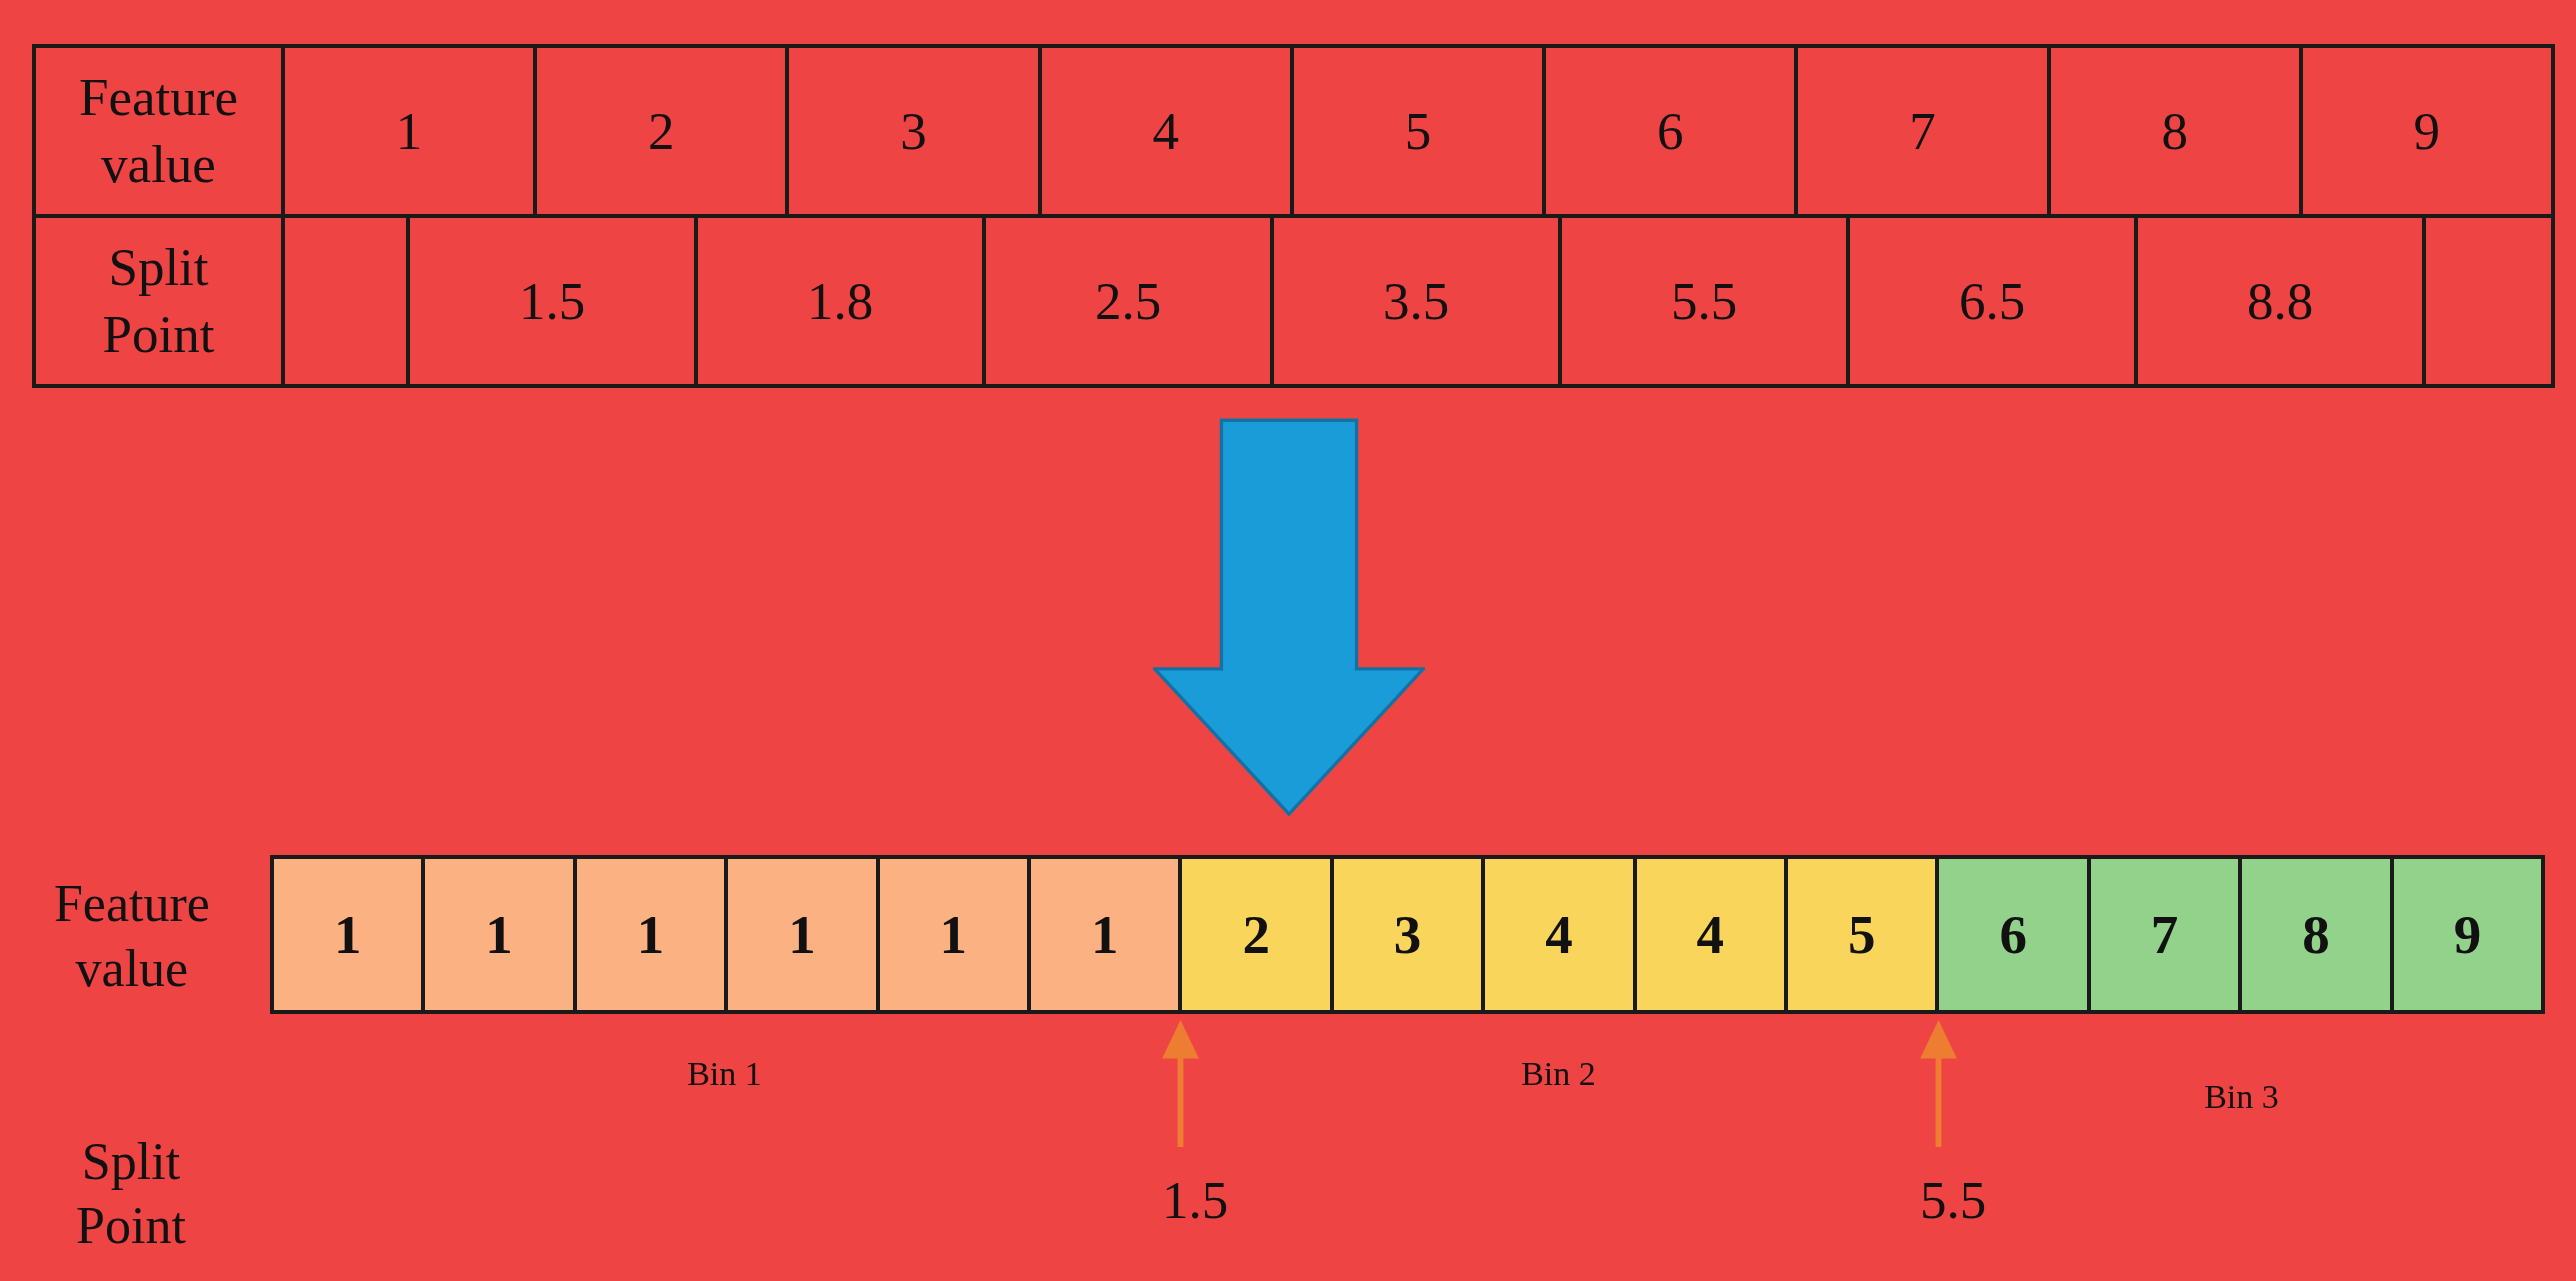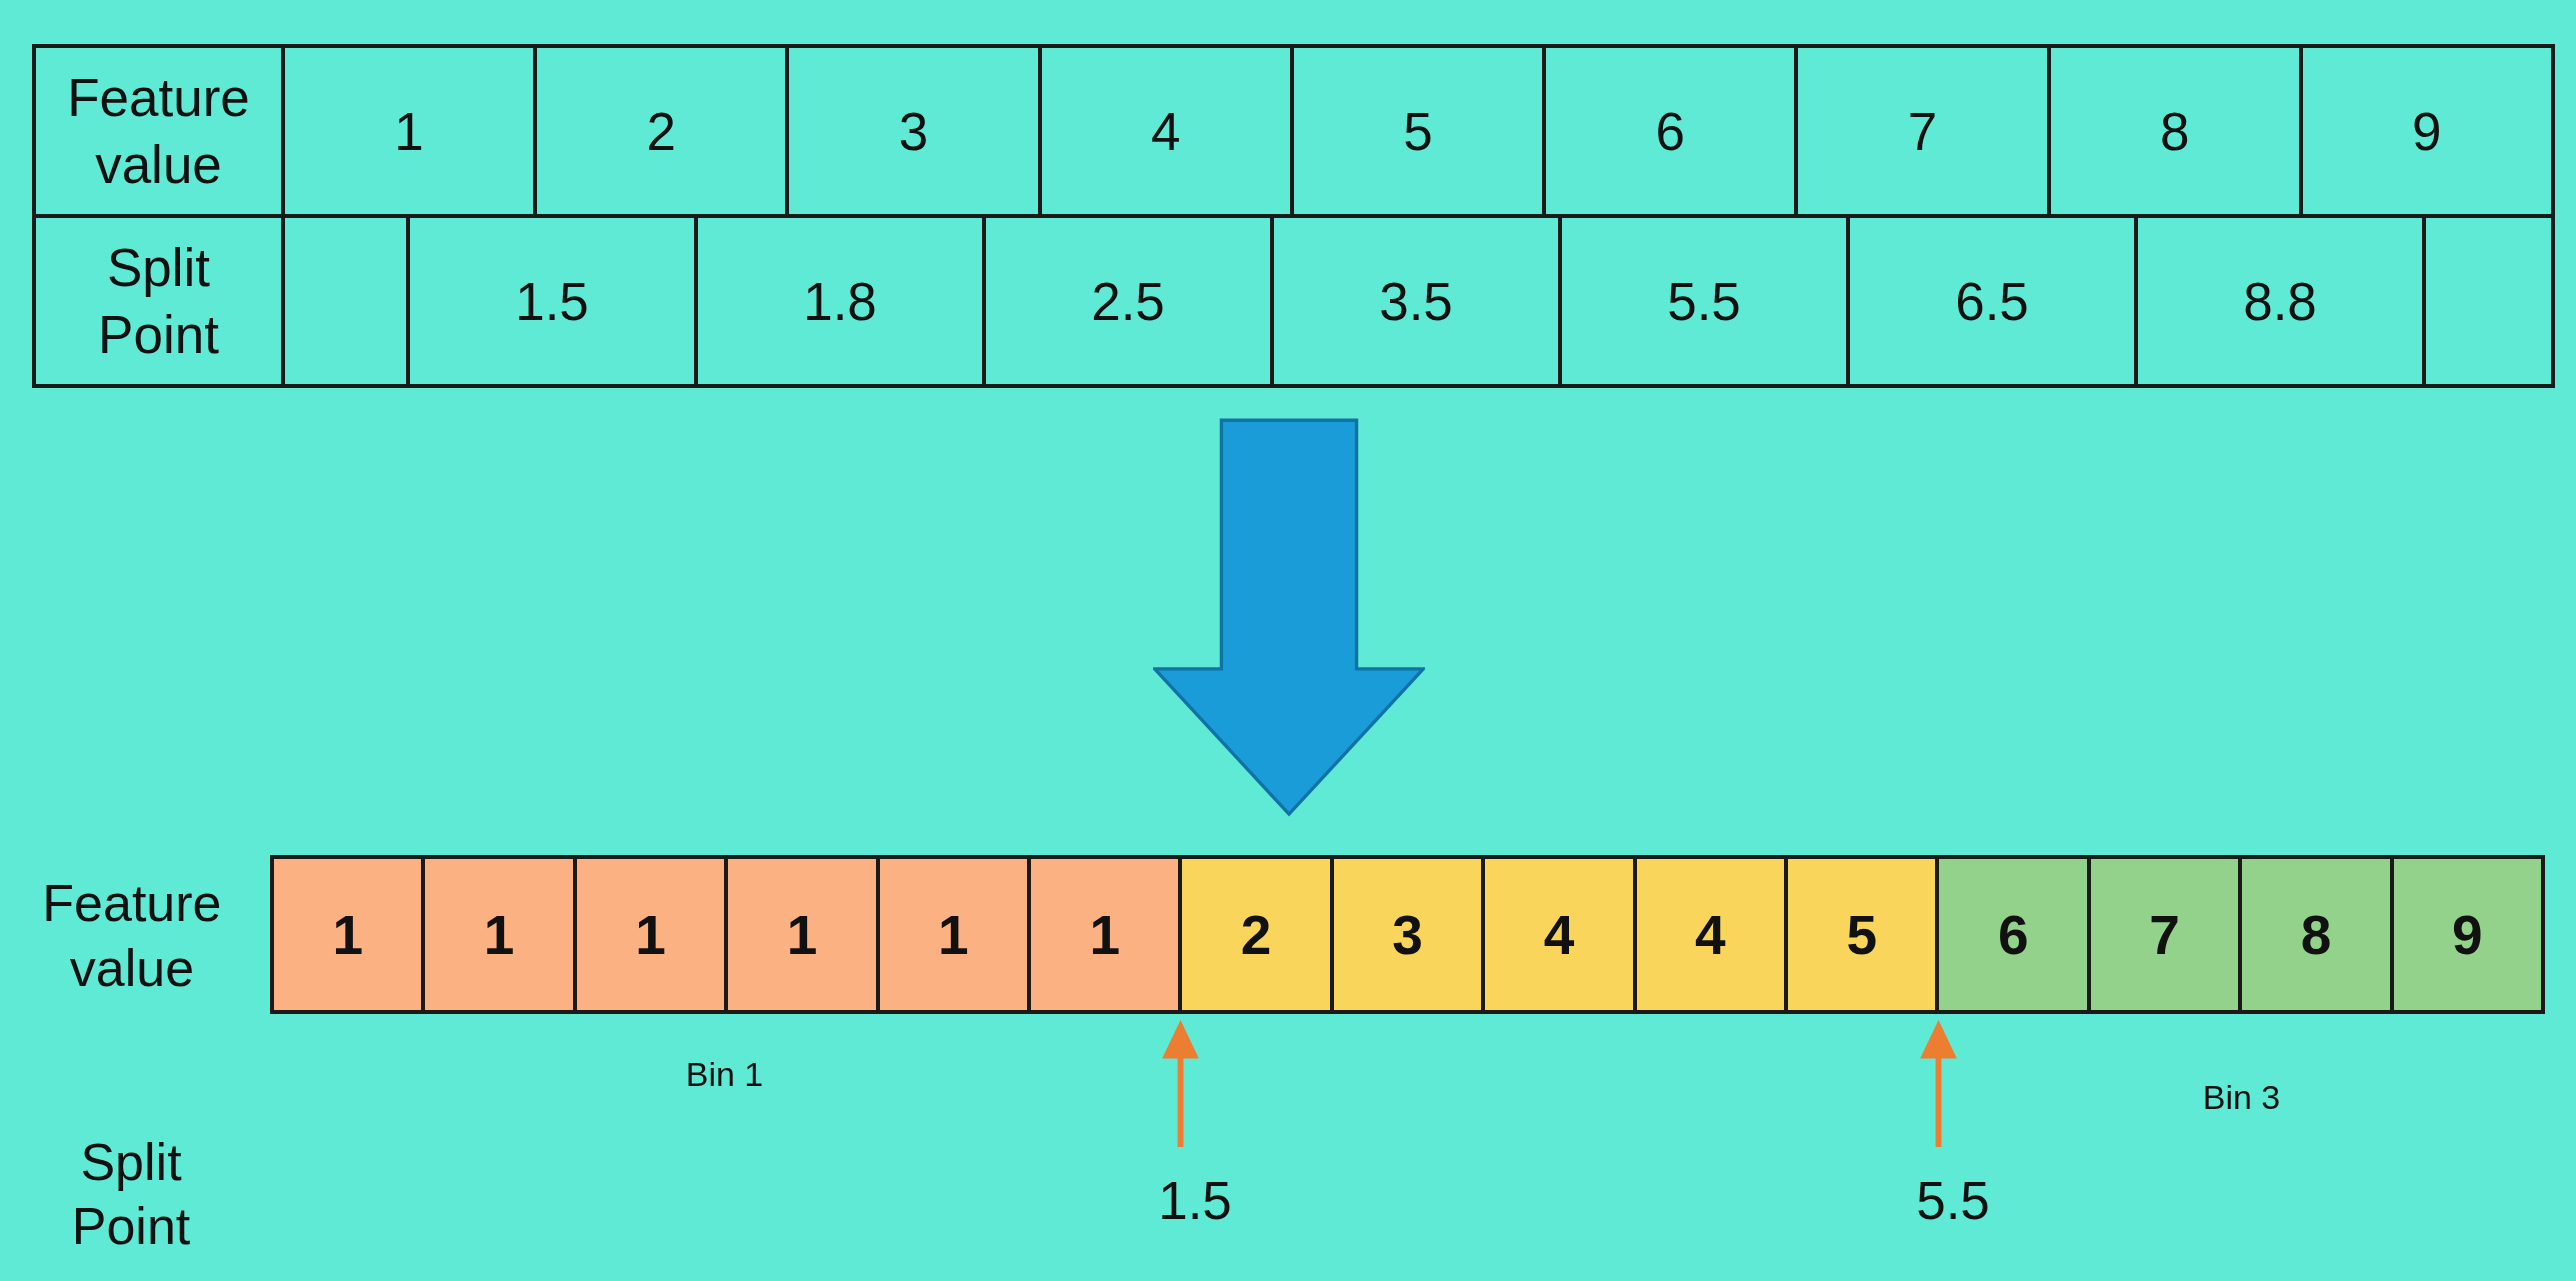--- a/index.html
+++ b/index.html
@@ -1,20 +1,20 @@
 <!DOCTYPE html>
 <html style="font-size:13.4px"><head>
 <meta charset="utf-8">
 <style>
   html,body{margin:0;padding:0;background:#ffffff;}
   #figure{
     position:relative;
     width:2576px;height:1281px;
-    background:#5eead4;
-    font-family:Liberation Sans, sans-serif;
+    background:#ef4444;
+    font-family:Liberation Serif, serif;
     color:#111111;
     overflow:hidden;
   }
 
   
   .top-table{
     position:absolute;left:32px;top:44px;width:2523px;height:344px;
     border:4.2px solid #1a1a1a;box-sizing:border-box;
     display:flex;flex-direction:column;
   }
@@ -129,20 +129,21 @@
     <div class="bcell" style="background-color: rgb(249, 214, 91);">4</div>
     <div class="bcell" style="background-color: rgb(249, 214, 91);">4</div>
     <div class="bcell" style="background-color: rgb(249, 214, 91);">5</div>
     <div class="bcell" style="background-color: rgb(146, 210, 138);">6</div>
     <div class="bcell" style="background-color: rgb(146, 210, 138);">7</div>
     <div class="bcell" style="background-color: rgb(146, 210, 138);">8</div>
     <div class="bcell" style="background-color: rgb(146, 210, 138);">9</div>
   </div>
 
   <div class="bin-label bin-label-1">Bin 1</div>
+  <div class="bin-label bin-label-2">Bin 2</div>
   <div class="bin-label bin-label-3">Bin 3</div>
 
   <svg class="split-marker split-marker-1" viewBox="0 0 56 152">
     <polygon points="28,0 50,46 6,46" fill="#ED7D31" style="fill: rgb(237, 125, 49);"></polygon>
     <rect x="24.5" y="44" width="7" height="108" fill="#ED7D31" style="fill: rgb(237, 125, 49);"></rect>
   </svg>
   <svg class="split-marker split-marker-2" viewBox="0 0 56 152">
     <polygon points="28,0 50,46 6,46" fill="#ED7D31" style="fill: rgb(237, 125, 49);"></polygon>
     <rect x="24.5" y="44" width="7" height="108" fill="#ED7D31" style="fill: rgb(237, 125, 49);"></rect>
   </svg>

